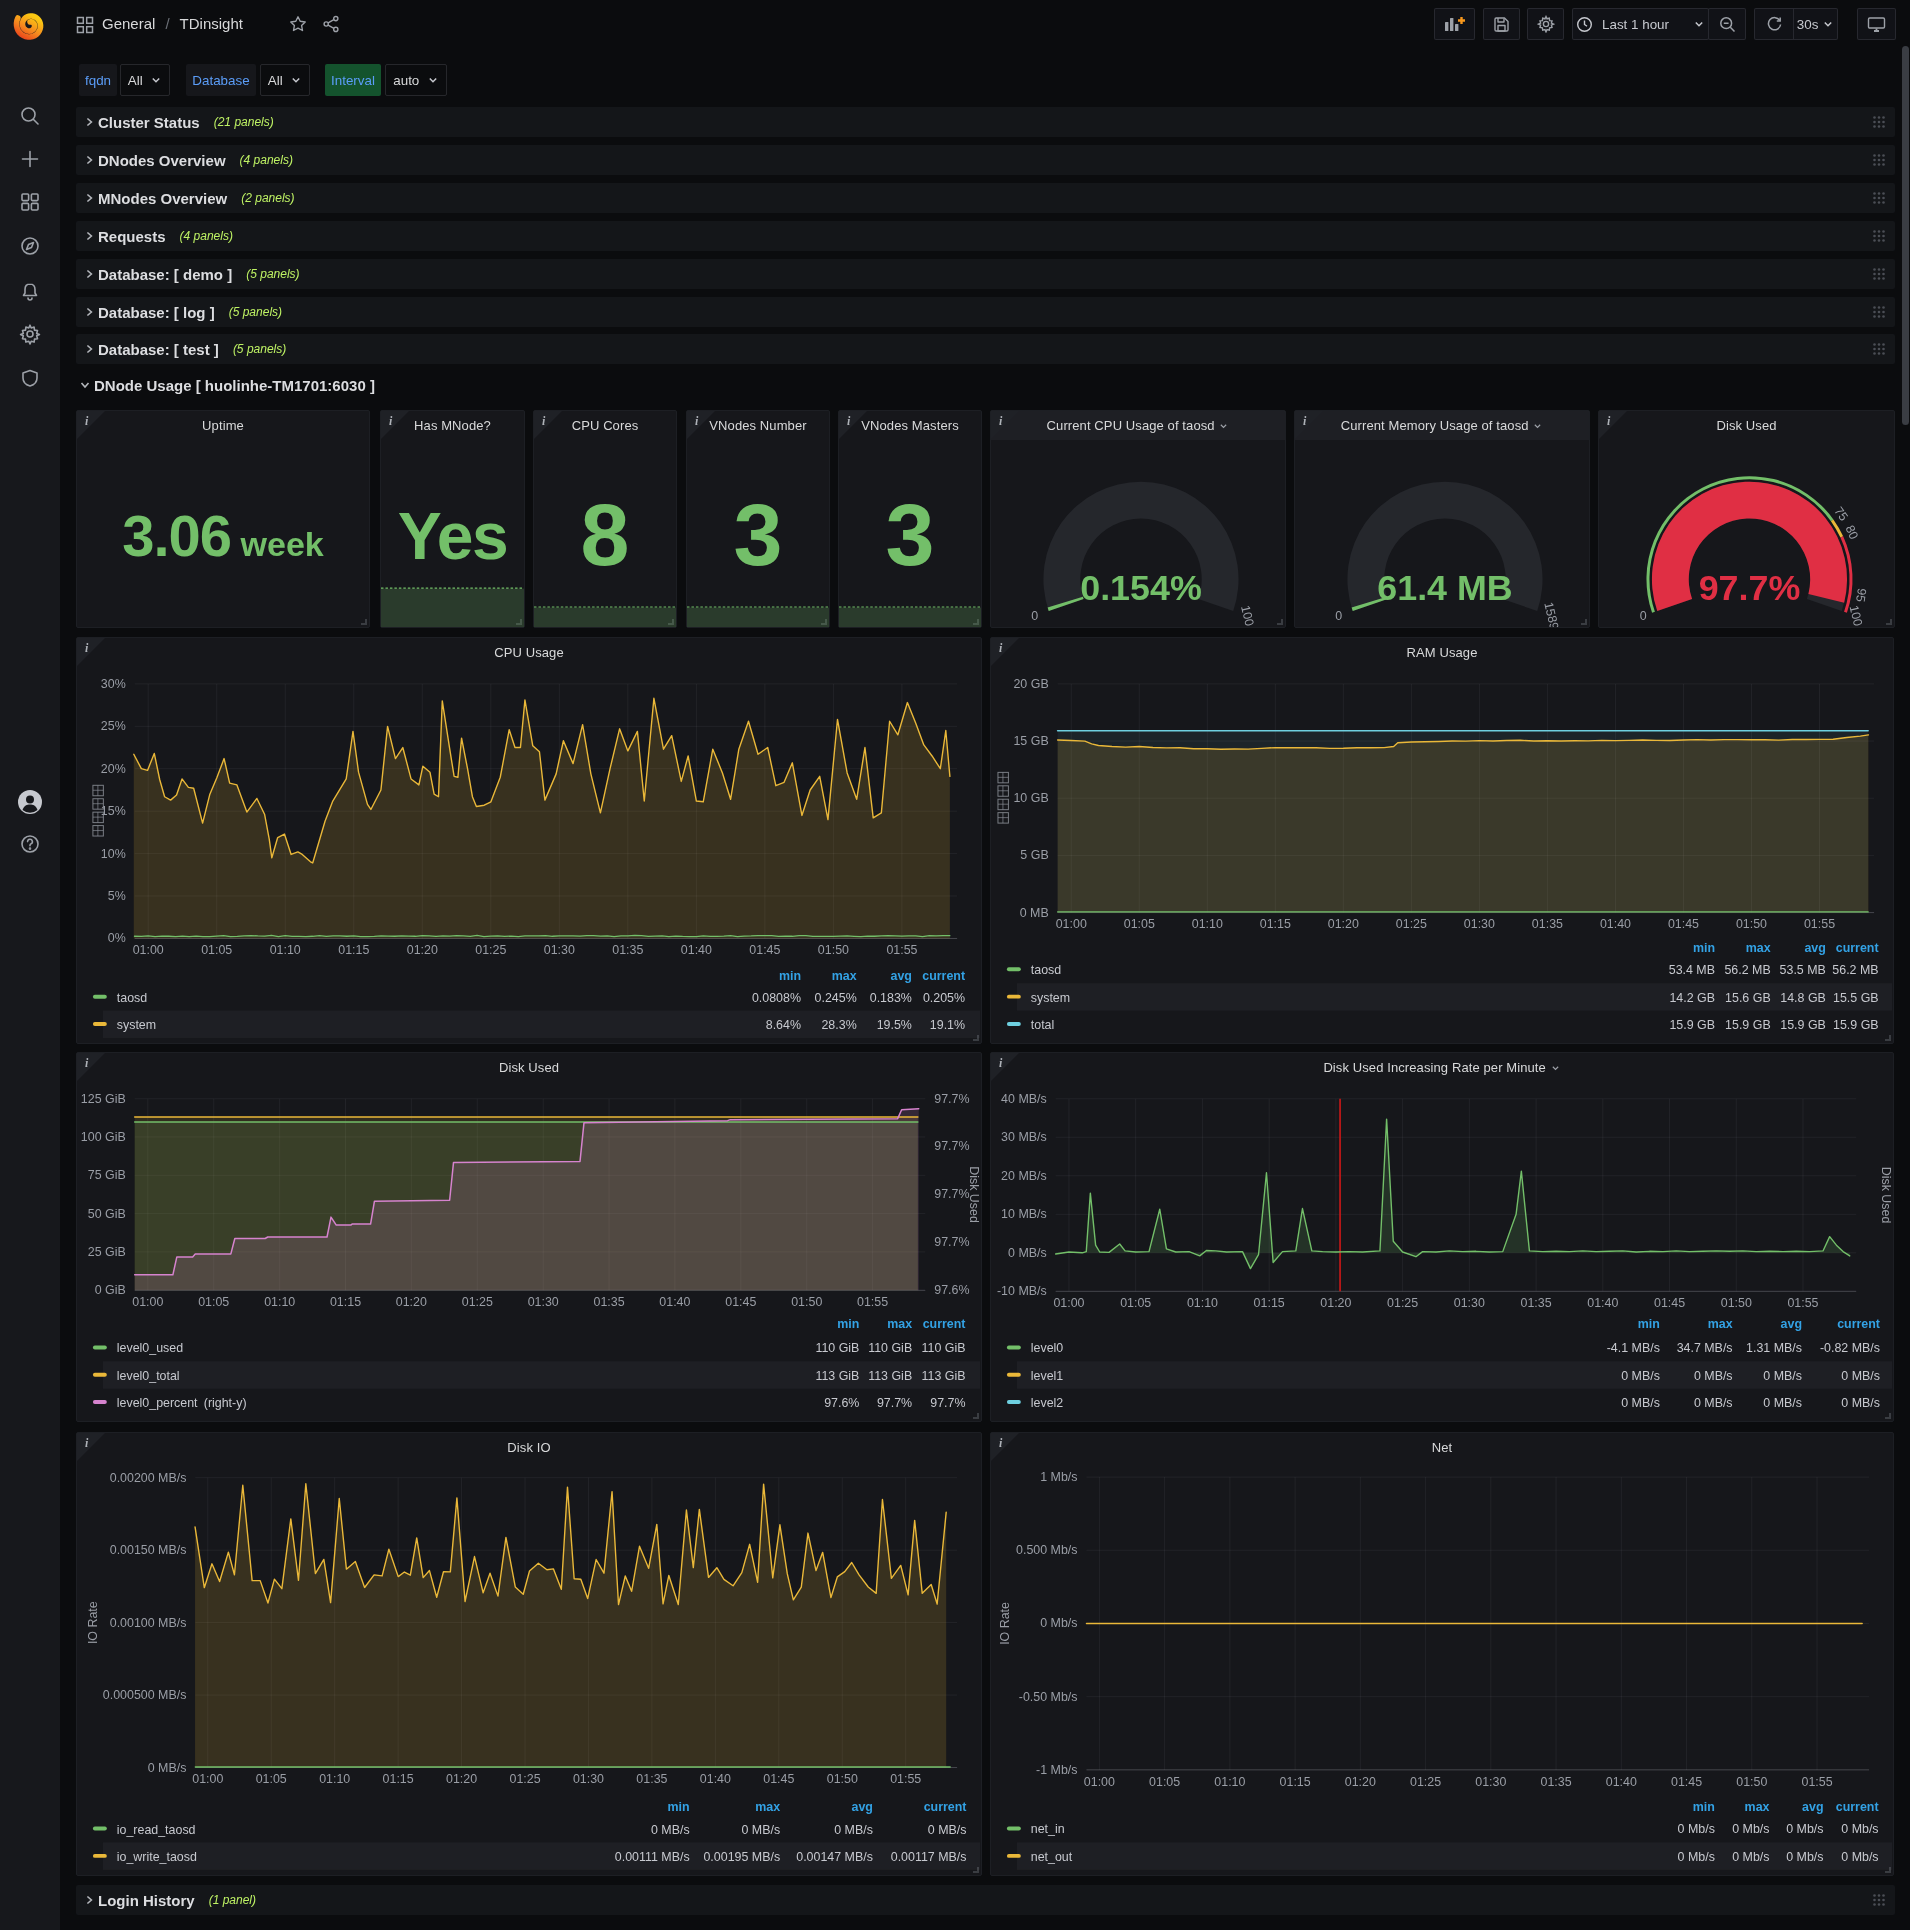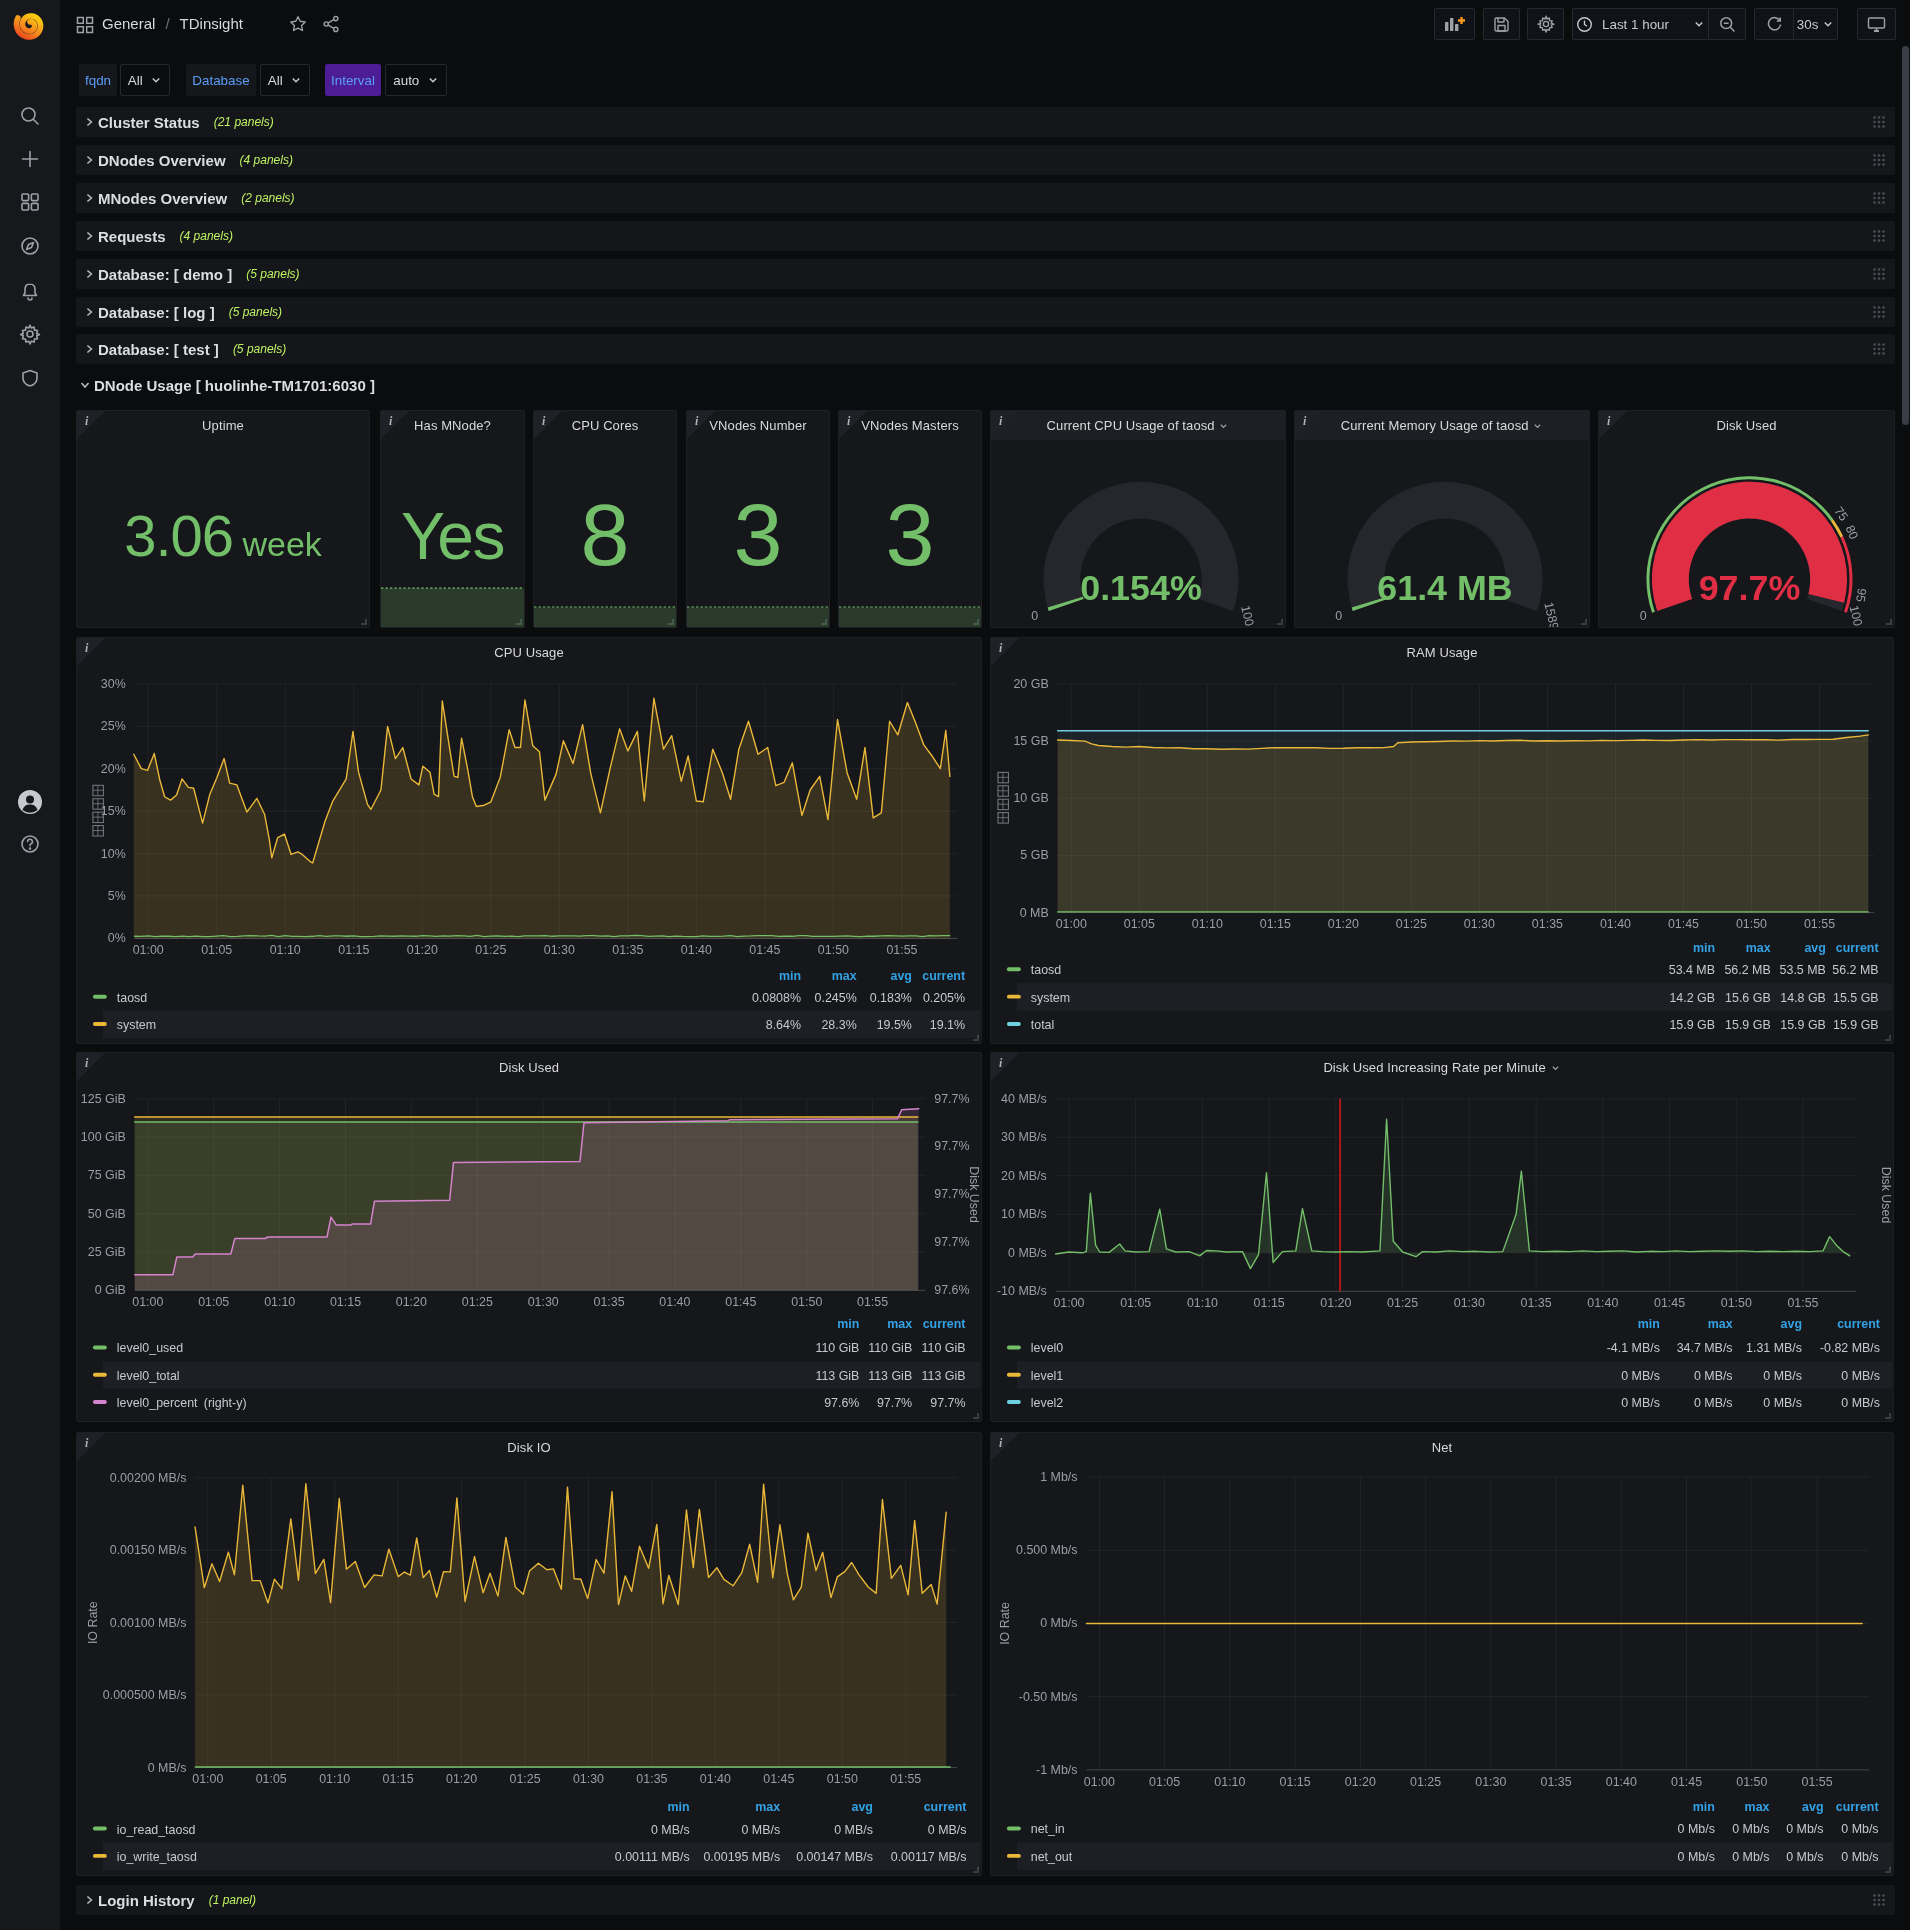--- a/index.html
+++ b/index.html
@@ -10,21 +10,21 @@
 .icorner{position:absolute;top:0;left:0;width:0;height:0;
  border-top:28px solid #1f2126;border-right:28px solid transparent}
 .iglyph{position:absolute;top:3px;left:8px;font-family:"Liberation Serif",serif;
  font-style:italic;font-weight:bold;font-size:12px;color:#aeb2b8}
 .rowhdr{position:absolute;left:76px;width:1819px;height:30px;background:#141619;
  border-radius:2px;display:flex;align-items:center}
 .rowchev{color:#b4b7bc;font-size:11px;margin-left:8px;width:13px}
 .rowtitle{font-size:15px;font-weight:bold;color:#dcdde0;margin-left:1px}
 .rowcount{font-size:12px;font-style:italic;color:#bef264;margin-left:14px}
 .dots{position:absolute;right:9px;top:50%;transform:translateY(-50%);width:14px;height:14px}
-.statv{position:absolute;left:0;right:0;text-align:center;color:#73bf69;font-weight:normal;line-height:1}
+.statv{position:absolute;left:0;right:0;text-align:center;color:#73bf69;font-weight:bold;line-height:1}
 .navbtn{position:absolute;top:8px;height:32px;background:#111217;
  border:1px solid rgba(204,204,220,0.12);border-radius:2px;display:flex;
  align-items:center;justify-content:center;color:#c7c9cf;font-size:13.4px}
 .chip{position:absolute;top:64px;height:32px;border-radius:2px;display:flex;
  align-items:center;justify-content:center;font-size:13.4px}
 </style></head><body>
 
 <div class="abs" style="left:0;top:0;width:60px;height:1930px;background:#17181c"></div>
 <svg class="abs" style="left:13px;top:8px" width="34" height="34" viewBox="0 0 34 34">
 <defs>
@@ -148,21 +148,21 @@
     </svg>
   </div>
 <div class="chip" style="left:79px;width:38px;background:#16171b;color:#5b9df8;font-weight:500">fqdn</div>
 <div class="chip" style="left:120px;width:50px;border:1px solid rgba(204,204,220,0.14);color:#d8d9da">All&nbsp;&nbsp;<svg width="12" height="12" viewBox="0 0 12 12" fill="none" stroke="#c7c9cf" stroke-width="1.5">
       <path d="M2.8 4.5 L6 7.7 L9.2 4.5"></path>
     </svg></div>
 <div class="chip" style="left:186px;width:70px;background:#16171b;color:#5b9df8;font-weight:500">Database</div>
 <div class="chip" style="left:260px;width:50px;border:1px solid rgba(204,204,220,0.14);color:#d8d9da">All&nbsp;&nbsp;<svg width="12" height="12" viewBox="0 0 12 12" fill="none" stroke="#c7c9cf" stroke-width="1.5">
       <path d="M2.8 4.5 L6 7.7 L9.2 4.5"></path>
     </svg></div>
-<div class="chip" style="left:325px;width:56px;background:#4c1d95;color:#5b9df8;font-weight:500">Interval</div>
+<div class="chip" style="left:325px;width:56px;background:#14532d;color:#5b9df8;font-weight:500">Interval</div>
 <div class="chip" style="left:385px;width:62px;border:1px solid rgba(204,204,220,0.14);color:#d8d9da">auto&nbsp;&nbsp;<svg width="12" height="12" viewBox="0 0 12 12" fill="none" stroke="#c7c9cf" stroke-width="1.5">
       <path d="M2.8 4.5 L6 7.7 L9.2 4.5"></path>
     </svg></div>
 <div class="rowhdr" style="top:107px">
     <span class="rowchev" style="margin-top:2px"><svg width="10" height="10" viewBox="0 0 10 10" fill="none" stroke="#b4b7bc" stroke-width="1.6">
         <path d="M3.4 1.5 L7.4 5 L3.4 8.5"></path>
       </svg></span>
 <span class="rowtitle">Cluster Status</span>
     <span class="rowcount">(21 panels)</span>
     <svg class="dots" width="14" height="14" viewBox="0 0 14 14">

